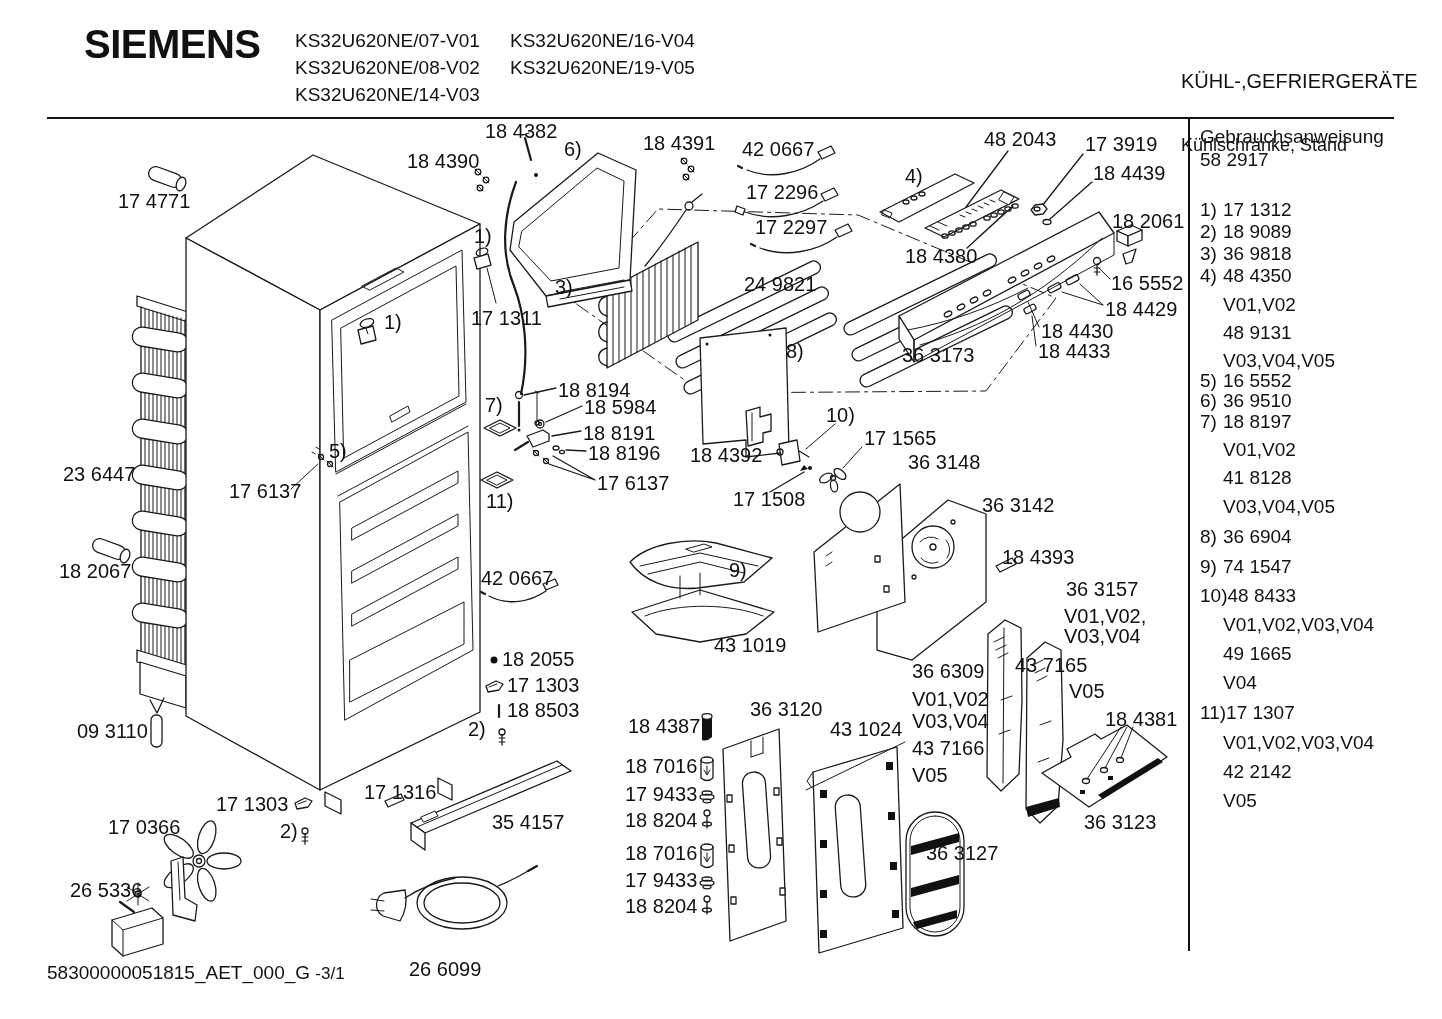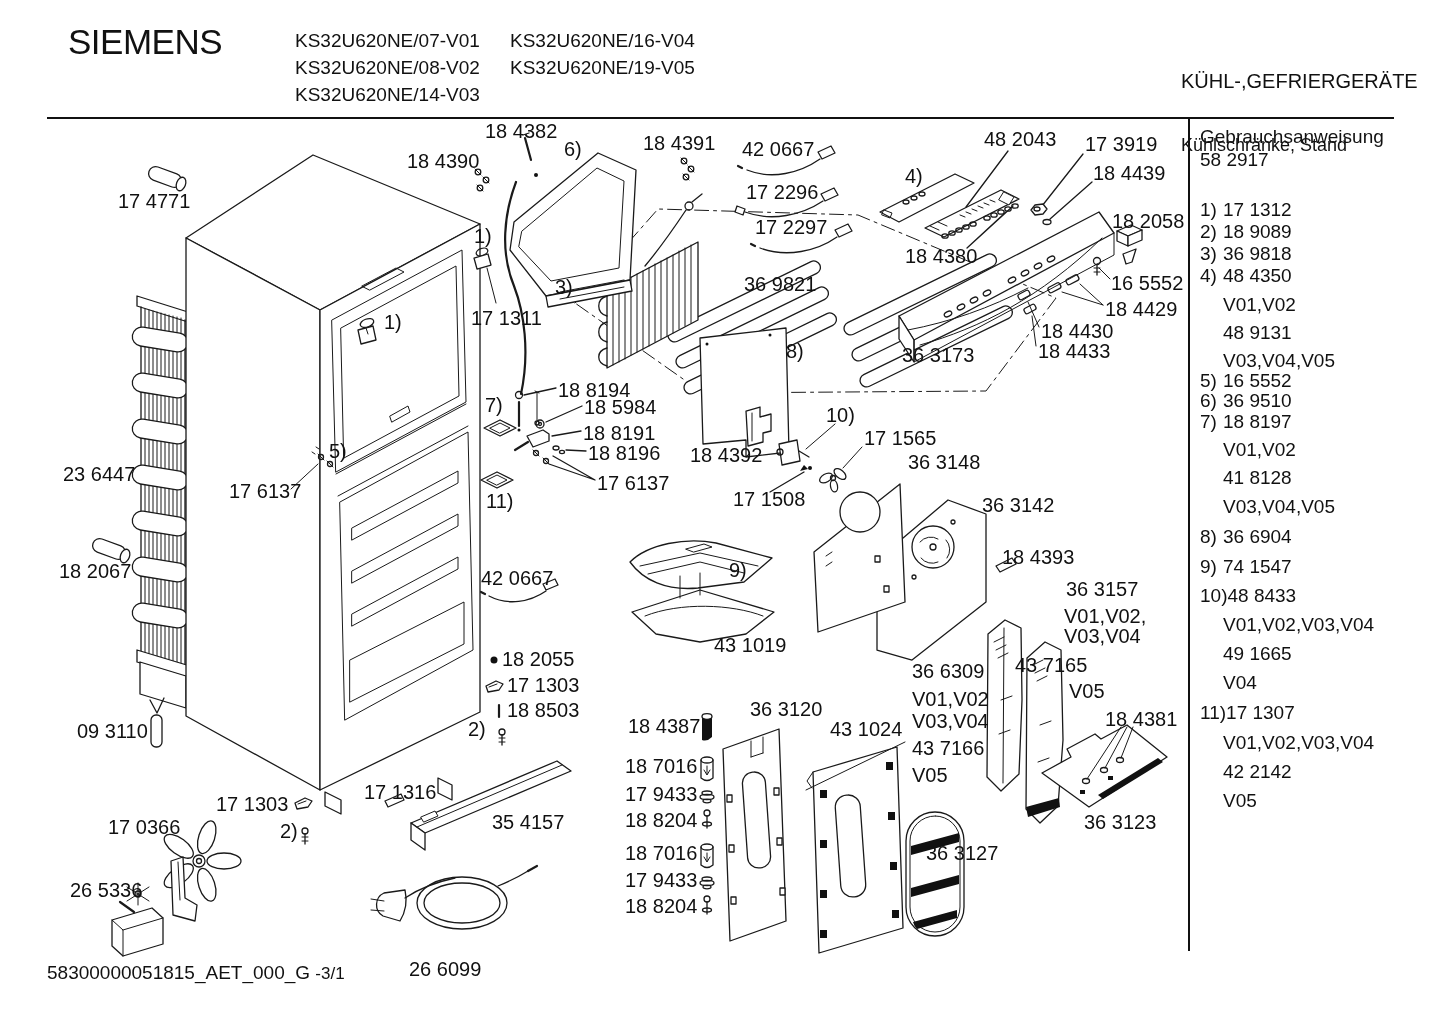--- a/index.html
+++ b/index.html
@@ -1,18 +1,18 @@
 <!DOCTYPE html>
 <html><head>
 <meta charset="utf-8">
 <style>
   html,body{margin:0;padding:0}
   body{width:1442px;height:1019px;background:#fff;position:relative;overflow:hidden;
        font-family:"Liberation Sans",sans-serif;color:#111}
-  .hdr-brand{position:absolute;left:68px;top:22px;font-size:35px;font-weight:normal;letter-spacing:-.5px}
+  .hdr-brand{position:absolute;left:84px;top:22px;font-size:40px;font-weight:bold;letter-spacing:-.5px}
   .model{position:absolute;font-size:19px;white-space:pre}
   .cat{position:absolute;left:1181px;top:28px;font-size:20px;line-height:1.08;white-space:pre}
   .cat .cat2{font-size:18px}
   .rule-h{position:absolute;left:47px;top:117px;width:1347px;height:2px;background:#111}
   .rule-v{position:absolute;left:1188px;top:118px;width:2px;height:833px;background:#111}
   .sb-title{position:absolute;left:1200px;top:126px;font-size:19px}
   .sb-num{position:absolute;left:1200px;top:149px;font-size:19px}
   .srow{position:absolute;left:1200px;display:flex;font-size:19px;white-space:pre}
   .srow .idx{min-width:23px;flex:none}
   .lbl{position:absolute;font-size:20px;line-height:1.05;white-space:pre}
@@ -543,28 +543,28 @@
     <div class="lbl" style="left: 407px; top: 151px;">18 4390</div>
     <div class="lbl" style="left: 564px; top: 139px;">6)</div>
     <div class="lbl" style="left: 643px; top: 133px;">18 4391</div>
     <div class="lbl" style="left: 742px; top: 139px;">42 0667</div>
     <div class="lbl" style="left: 746px; top: 182px;">17 2296</div>
     <div class="lbl" style="left: 755px; top: 217px;">17 2297</div>
     <div class="lbl" style="left: 905px; top: 166px;">4)</div>
     <div class="lbl" style="left: 984px; top: 129px;">48 2043</div>
     <div class="lbl" style="left: 1085px; top: 134px;">17 3919</div>
     <div class="lbl" style="left: 1093px; top: 163px;">18 4439</div>
-    <div class="lbl" style="left: 1112px; top: 211px;">18 2058</div>
+    <div class="lbl" style="left: 1112px; top: 211px;">18 2061</div>
     <div class="lbl" style="left: 905px; top: 246px;">18 4380</div>
     <div class="lbl" style="left: 1111px; top: 273px;">16 5552</div>
     <div class="lbl" style="left: 1105px; top: 299px;">18 4429</div>
     <div class="lbl" style="left: 1041px; top: 321px;">18 4430</div>
     <div class="lbl" style="left: 1038px; top: 341px;">18 4433</div>
     <div class="lbl" style="left: 902px; top: 345px;">36 3173</div>
-    <div class="lbl" style="left: 744px; top: 274px;">36 9821</div>
+    <div class="lbl" style="left: 744px; top: 274px;">24 9821</div>
     <div class="lbl" style="left: 555px; top: 277px;">3)</div>
     <div class="lbl" style="left: 474px; top: 226px;">1)</div>
     <div class="lbl" style="left: 471px; top: 308px;">17 1311</div>
     <div class="lbl" style="left: 384px; top: 312px;">1)</div>
     <div class="lbl" style="left: 786px; top: 341px;">8)</div>
     <div class="lbl" style="left: 485px; top: 395px;">7)</div>
     <div class="lbl" style="left: 558px; top: 380px;">18 8194</div>
     <div class="lbl" style="left: 584px; top: 397px;">18 5984</div>
     <div class="lbl" style="left: 583px; top: 423px;">18 8191</div>
     <div class="lbl" style="left: 588px; top: 443px;">18 8196</div>

